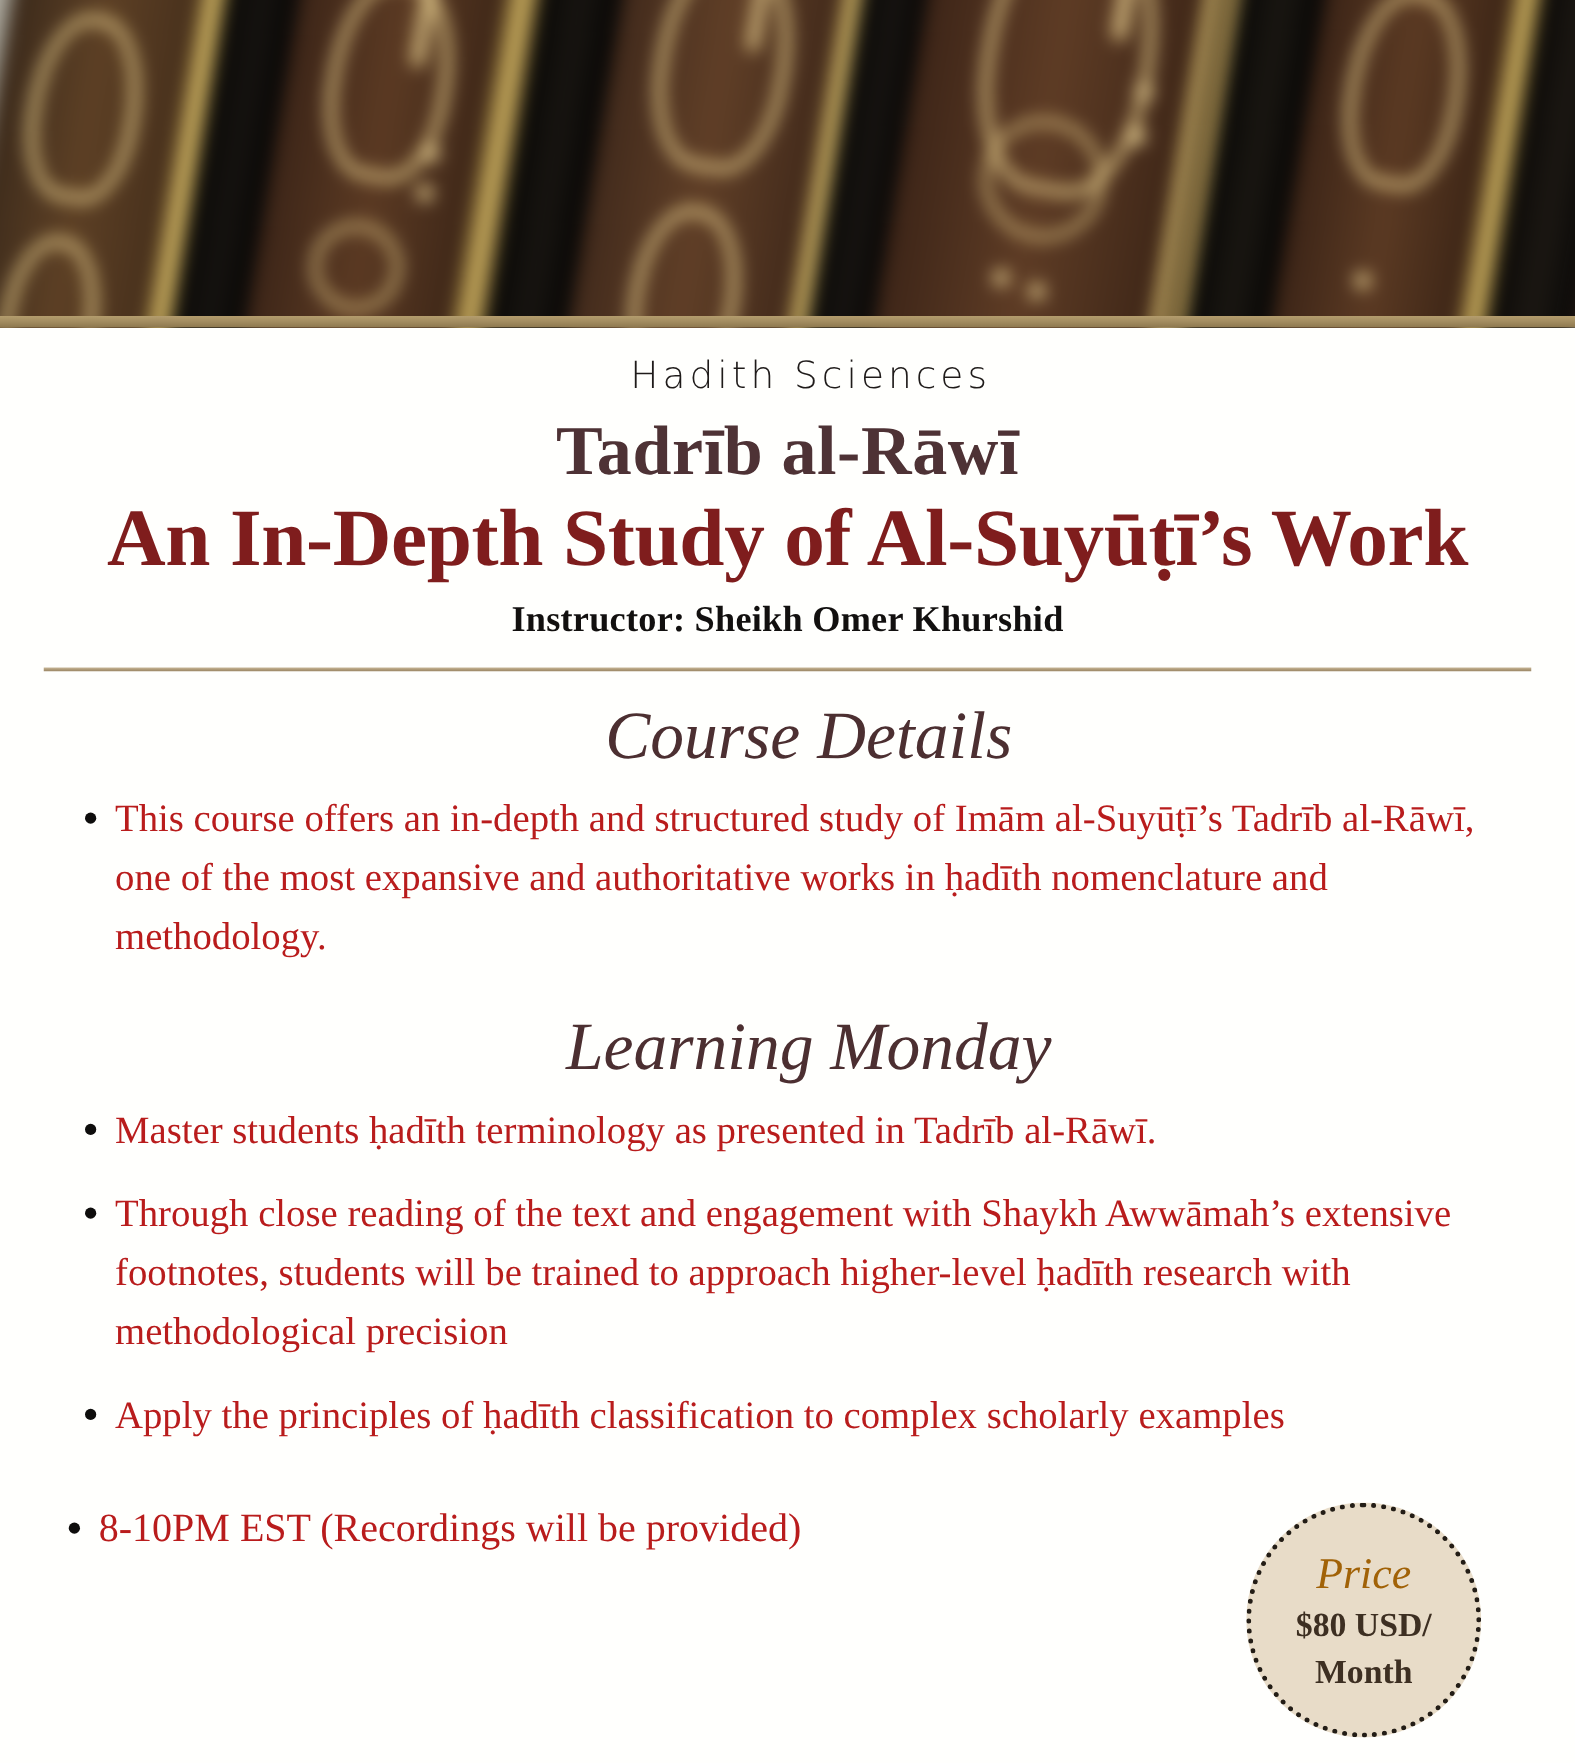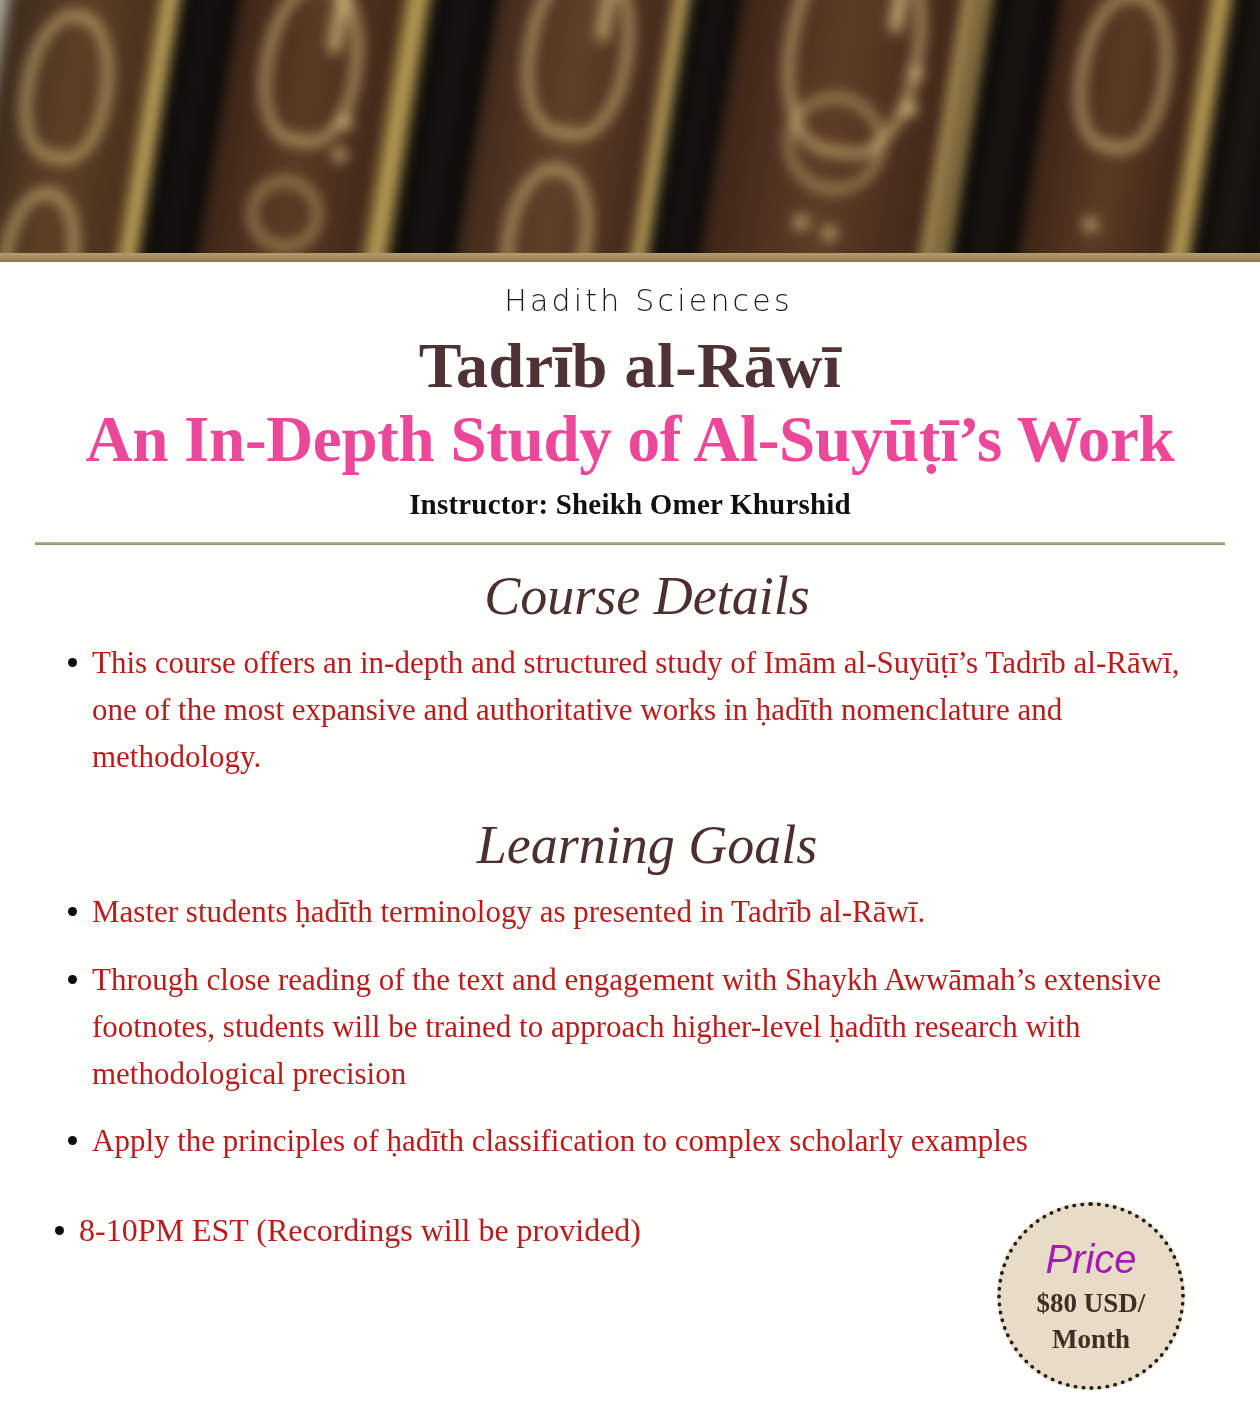--- a/index.html
+++ b/index.html
@@ -84,32 +84,32 @@
     font-weight: 300;
     letter-spacing: 3.2px;
     color: #1f1b1a;
     line-height: 1;
     padding-left: 37px;
   }
   .main-title {
     margin-top: 16px;
     font-family: "Liberation Serif", serif;
     font-weight: bold;
-    font-size: 64px;
+    font-size: 56px;
     line-height: 1.05;
     color: #4e3235;
     letter-spacing: 0.5px;
   }
   .sub-title {
     margin-top: 6px;
     font-family: "Liberation Serif", serif;
     font-weight: bold;
     font-size: 65px;
     line-height: 1.06;
-    color: #ec4899;
+    color: #7f1d1d;
     letter-spacing: -0.3px;
   }
   .instructor {
     margin-top: 14px;
     font-family: "Liberation Serif", serif;
     font-weight: bold;
     font-size: 29px;
     color: #12100f;
     letter-spacing: 0.2px;
   }
@@ -183,24 +183,24 @@
     border-radius: 50%;
     background: #e8dcc8;
     border: 4px dotted #231d16;
     display: flex;
     flex-direction: column;
     align-items: center;
     justify-content: center;
     text-align: center;
   }
   .price-label {
-    font-family: Liberation Sans, sans-serif;
+    font-family: Liberation Serif, serif;
     font-style: italic;
-    font-size: 40px;
-    color: #a21caf;
+    font-size: 35px;
+    color: #a16207;
     line-height: 1;
   }
   .price-amount {
     margin-top: 9px;
     font-family: "Liberation Serif", serif;
     font-weight: bold;
     font-size: 27px;
     color: #3d2f22;
     line-height: 1.15;
   }
@@ -291,21 +291,21 @@
   <div class="rule"></div>
 
   <div class="section s-course">
     <div class="section-head">Course Details</div>
     <ul class="bullets">
       <li>This course offers an in-depth and structured study of Imām al-Suyūṭī’s Tadrīb al-Rāwī, one of the most expansive and authoritative works in ḥadīth nomenclature and methodology.</li>
     </ul>
   </div>
 
   <div class="section s-goals">
-    <div class="section-head">Learning Goals</div>
+    <div class="section-head">Learning Monday</div>
     <ul class="bullets goals">
       <li>Master students ḥadīth terminology as presented in Tadrīb al-Rāwī.</li>
       <li>Through close reading of the text and engagement with Shaykh Awwāmah’s extensive footnotes, students will be trained to approach higher-level ḥadīth research with methodological precision</li>
       <li>Apply the principles of ḥadīth classification to complex scholarly examples</li>
     </ul>
   </div>
 
   <div class="section s-timings">
     <ul class="bullets">
       <li>8-10PM EST  (Recordings will be provided)</li>

